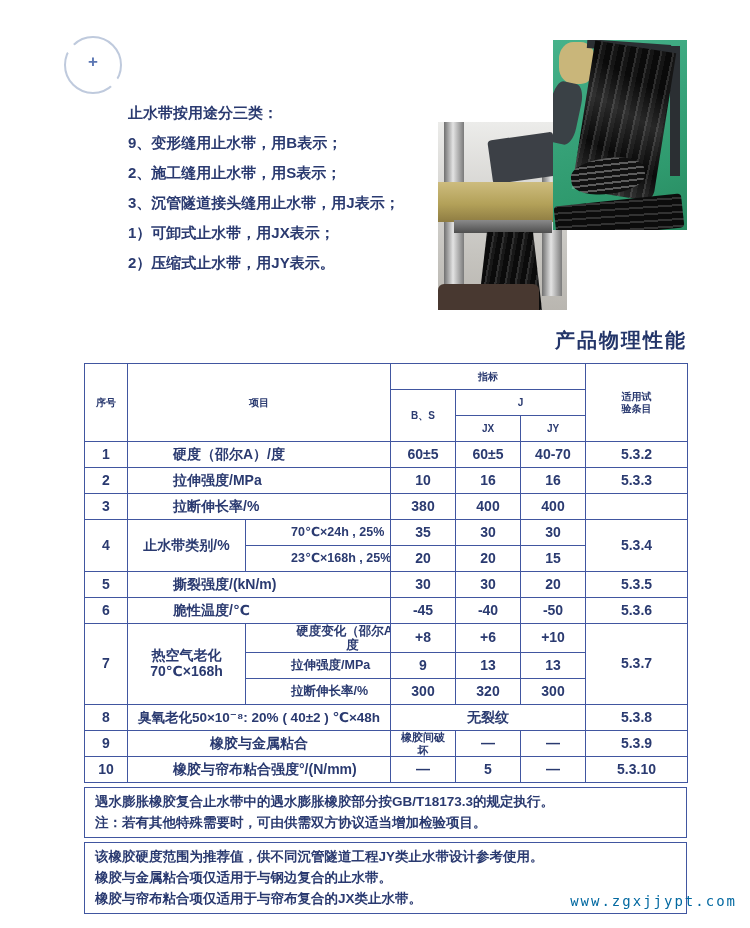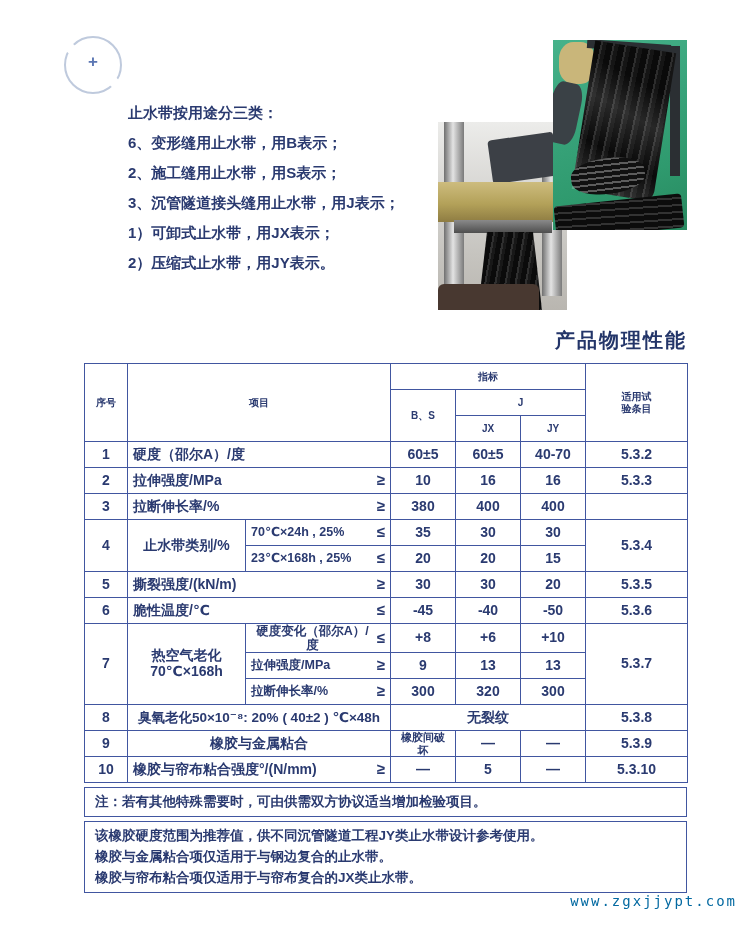--- a/index.html
+++ b/index.html
@@ -67,21 +67,21 @@
     background:repeating-linear-gradient(2deg,#0c0c0c 0 5px,#333 5px 7px);border-radius:4px;}
   
   .content{position:absolute;left:84px;top:327px;width:603px;}
   .section-title{margin:0 0 9px 0;font-size:20px;font-weight:800;text-align:right;
     color:#233569;letter-spacing:2px;}
   table.spec{border-collapse:collapse;table-layout:fixed;width:603px;
     font-size:14px;font-weight:700;color:var(--navy);}
   table.spec td{border:1.5px solid var(--border);height:25px;padding:0 5px;
     text-align:center;vertical-align:middle;line-height:1.12;overflow:hidden;}
   td.item{text-align:left;}
-  .ic{display:flex;justify-content:space-between;align-items:center;width:100%;}
+  .ic{display:flex;justify-content:space-between;align-items:center;width:100%;margin-left:40px;}
   .sym{margin-left:3px;font-size:15px;}
   td.cond{font-size:12.5px;}
   td.small-val{font-size:11px;padding:0 1px;}
   td.h{font-size:10px;}
   
   .note-box{border:1.5px solid var(--border);margin-top:4px;padding:3px 10px 4px 10px;
     font-size:13.5px;font-weight:700;color:var(--navy);}
   .note-box div{line-height:21px;white-space:nowrap;}
   
   .site-url{position:absolute;right:13px;top:893px;font-family:"DejaVu Sans Mono",monospace;
@@ -92,21 +92,21 @@
 
 <div class="page">
 
   <div class="circle-decor">
     <span class="plus">+</span>
   </div>
 
 
   <div class="intro-block">
     <div>止水带按用途分三类：</div>
-    <div>6、变形缝用止水带，用B表示；</div>
+    <div>9、变形缝用止水带，用B表示；</div>
     <div>2、施工缝用止水带，用S表示；</div>
     <div>3、沉管隧道接头缝用止水带，用J表示；</div>
     <div>1）可卸式止水带，用JX表示；</div>
     <div>2）压缩式止水带，用JY表示。</div>
   </div>
 
   <div class="photo photo-small">
     <div class="ps-cyl l"></div>
     <div class="ps-cyl r"></div>
     <div class="ps-dark"></div>
@@ -321,20 +321,21 @@
           </td>
           <td>—</td>
           <td>5</td>
           <td>—</td>
           <td>5.3.10</td>
         </tr>
       </tbody>
     </table>
 
     <div class="note-box">
+      <div>遇水膨胀橡胶复合止水带中的遇水膨胀橡胶部分按GB/T18173.3的规定执行。</div>
       <div>注：若有其他特殊需要时，可由供需双方协议适当增加检验项目。</div>
     </div>
 
     <div class="note-box">
       <div>该橡胶硬度范围为推荐值，供不同沉管隧道工程JY类止水带设计参考使用。</div>
       <div>橡胶与金属粘合项仅适用于与钢边复合的止水带。</div>
       <div>橡胶与帘布粘合项仅适用于与帘布复合的JX类止水带。</div>
     </div>
   </div>
 

